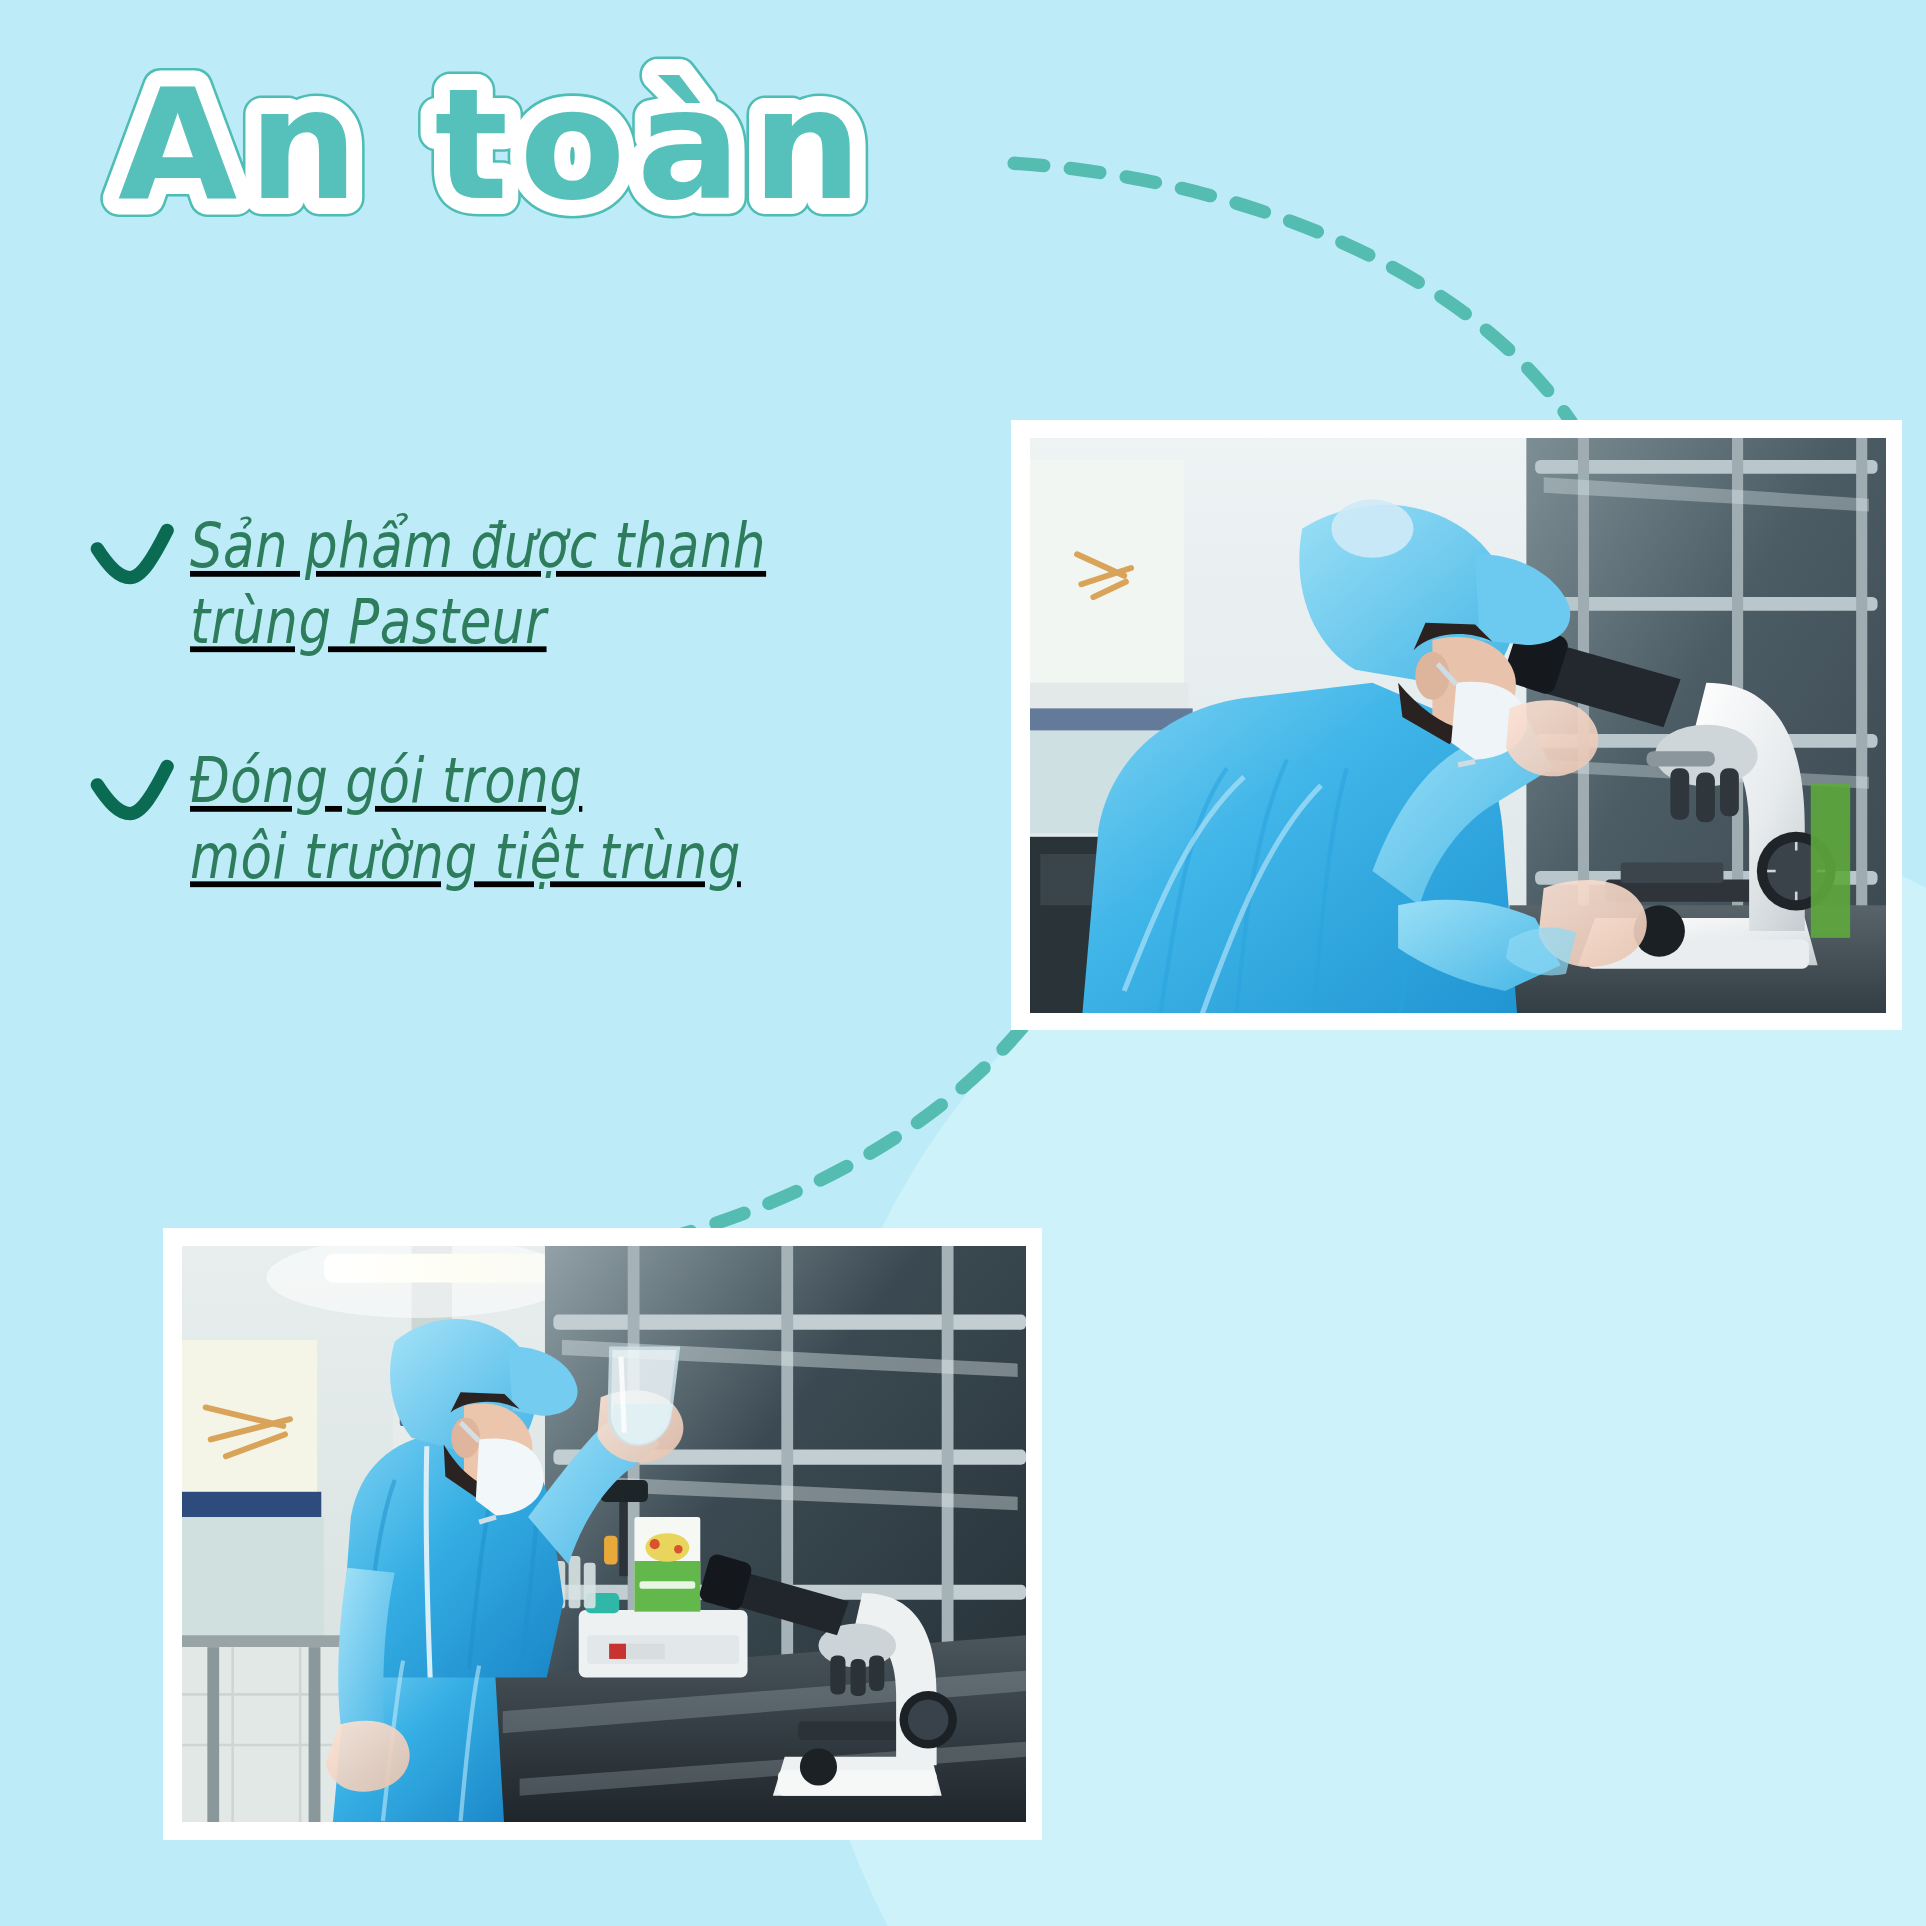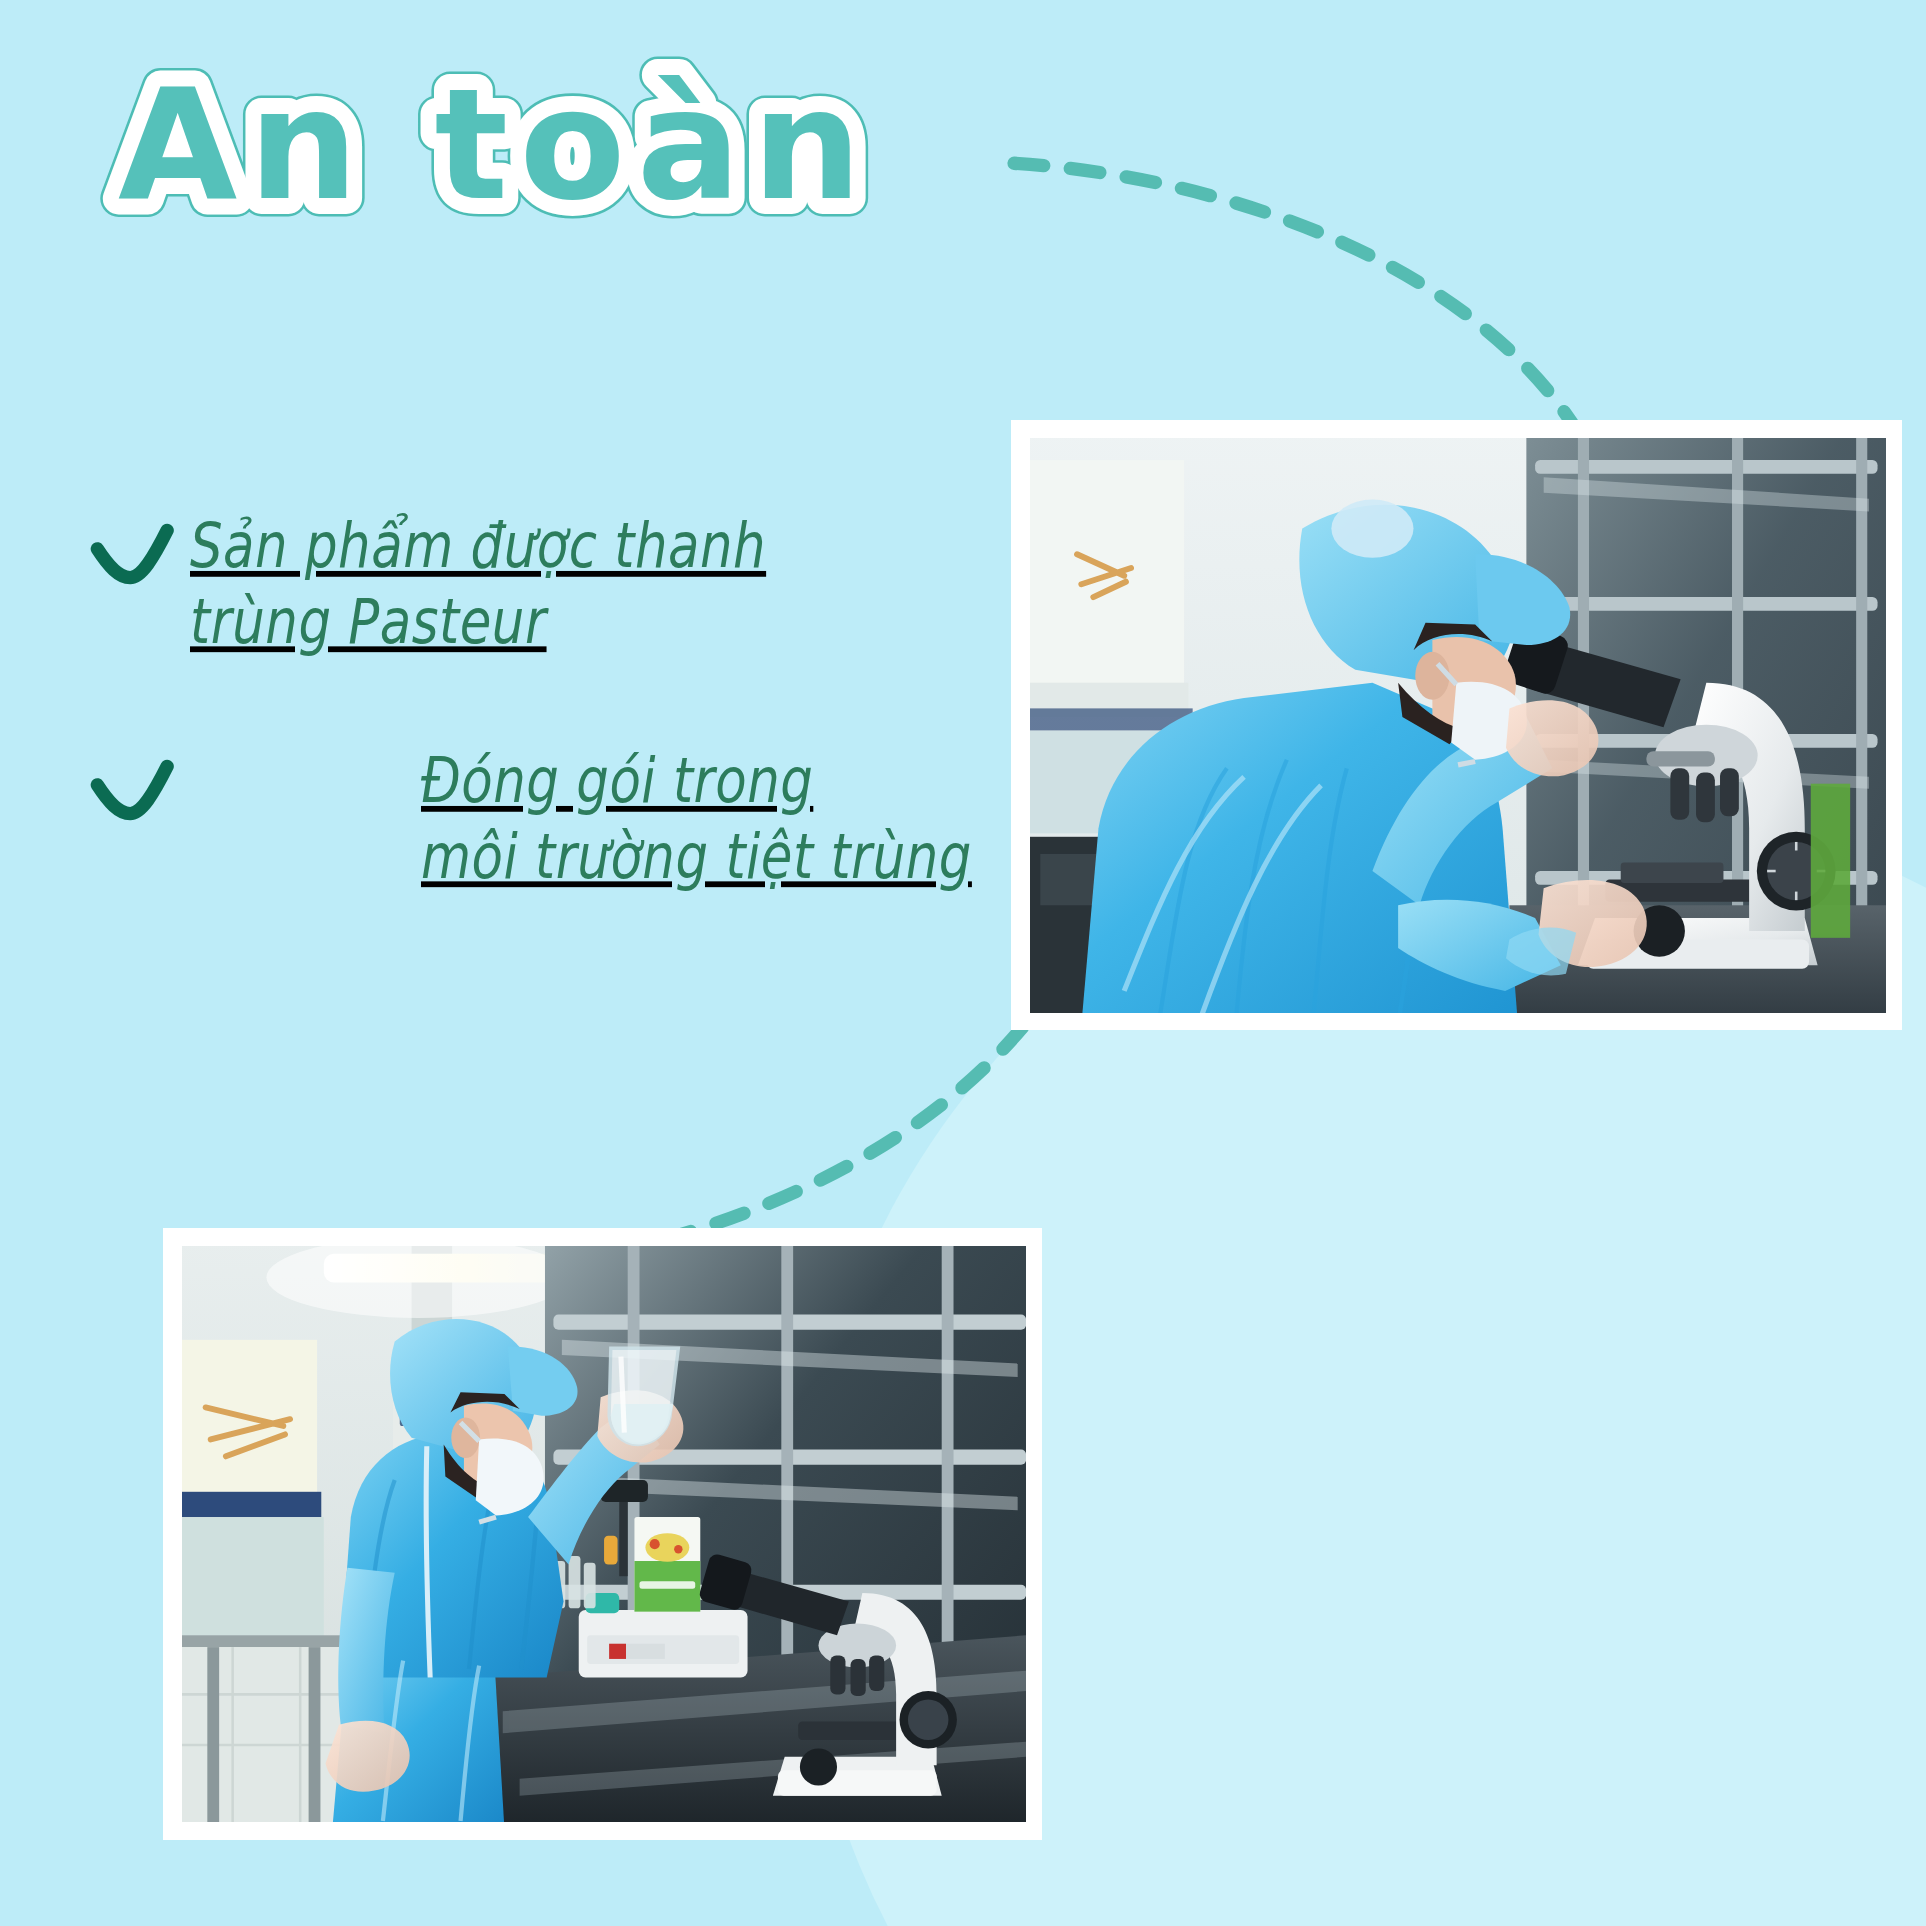--- a/index.html
+++ b/index.html
@@ -36,21 +36,21 @@
   
   .checklist{
     position:absolute;left:90px;top:506px;z-index:5;
     width:899px;
   }
   .check-row{
     display:flex;align-items:flex-start;
     margin-bottom:103px;
     text-decoration:underline;
   }
-  .check-row:last-child{margin-bottom:0;justify-content:space-between;}
+  .check-row:last-child{margin-bottom:0;}
   .check-icon{
     flex:0 0 auto;width:85px;height:77px;margin-right:15.4px;margin-top:11.3px;
   }
   .check-text{
     font-family:"DejaVu Sans", sans-serif;
     font-size:53px;
     line-height:1.22;
     color:#2d7d5d;
     font-style:italic;
     font-weight:400;

